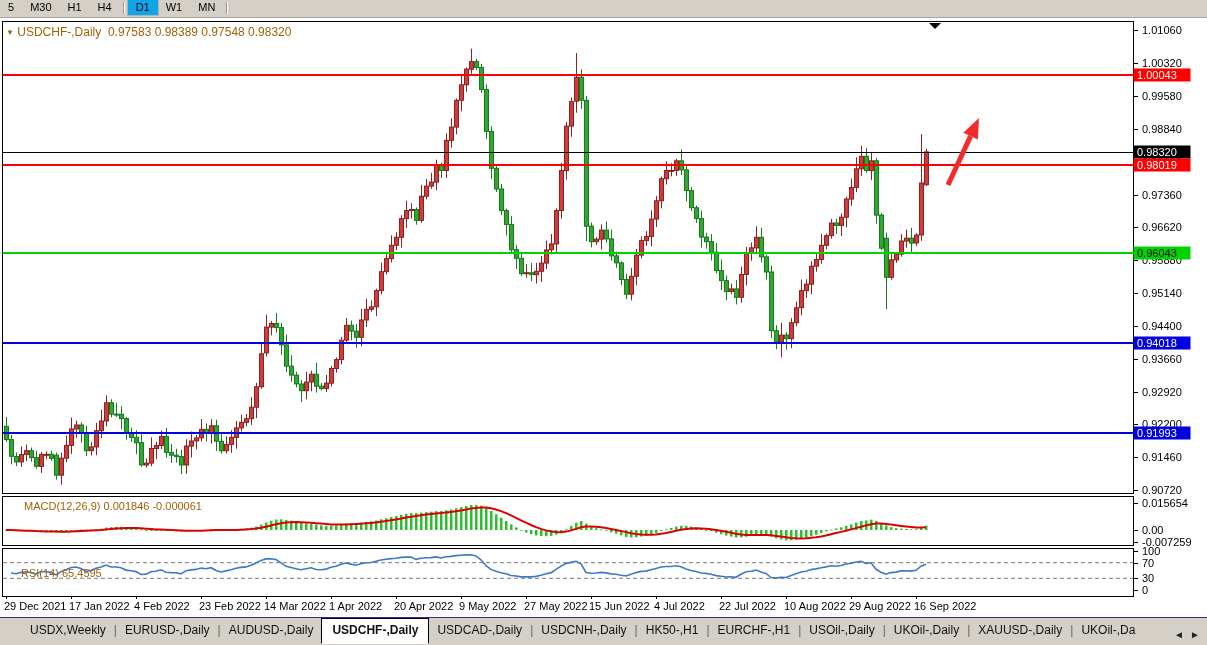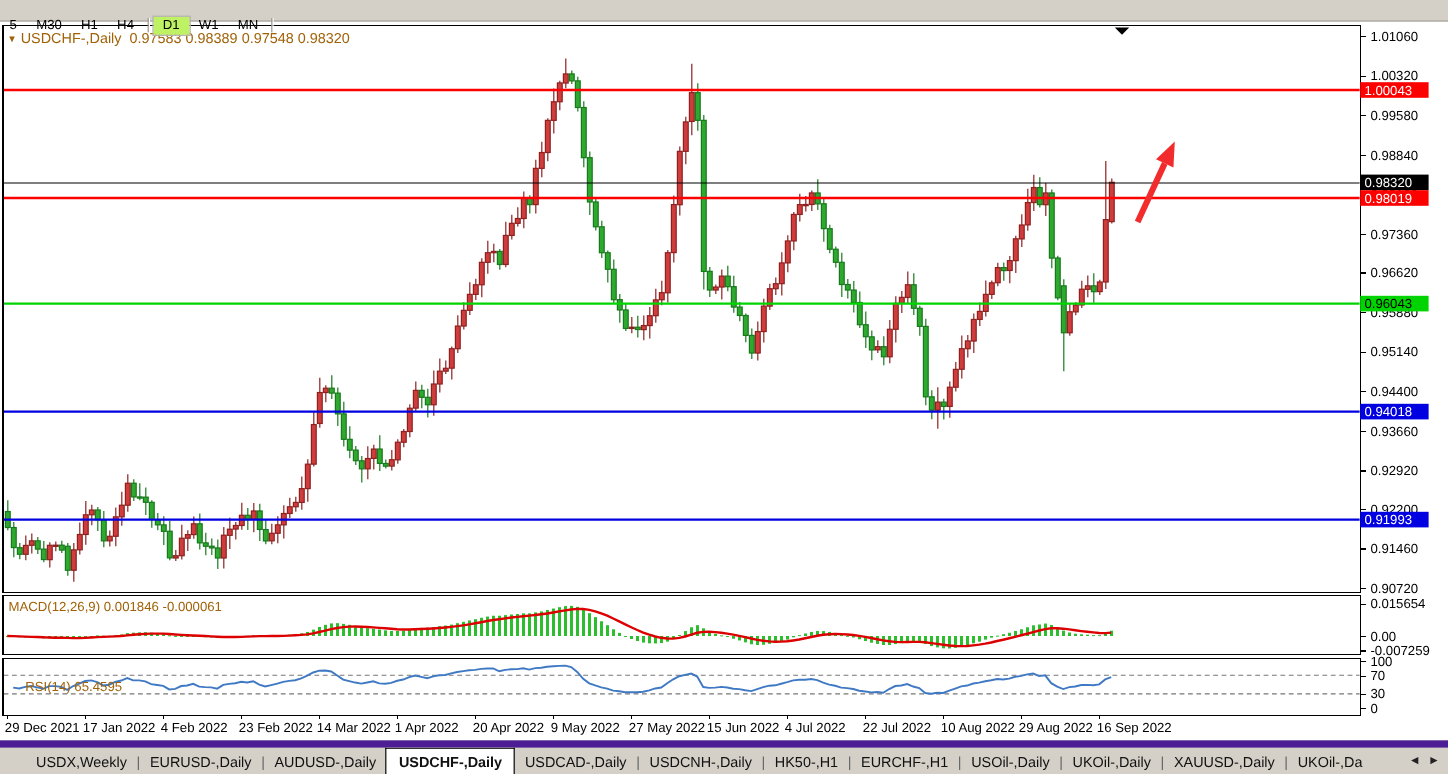--- a/index.html
+++ b/index.html
@@ -3,32 +3,32 @@
 <meta charset="utf-8">
 <style>
   html,body{margin:0;padding:0;width:1207px;height:645px;overflow:hidden;
     font-family:"Liberation Sans",sans-serif;background:#d4d0c8;position:relative;}
   #stage{position:absolute;left:0;top:17px;width:1207px;height:600px;background:#ffffff;}
   #chart-svg{position:absolute;left:0;top:0;}
   
   #toolbar{position:absolute;left:0;top:0;width:1207px;height:17px;background:#d4d0c8;
     border-bottom:1px solid #a9a59d;font-size:11px;white-space:nowrap;z-index:5;}
   .tf-btn{display:inline-block;padding:1px 8px 2px;color:#000;}
-  .tf-btn.active{background:#bef264;outline:1px solid #b5b2ac;margin-top:14px;}
+  .tf-btn.active{background:#0ea5e9;outline:1px solid #b5b2ac;}
   .tf-sep{display:inline-block;width:0;height:12px;border-left:1px solid #9a9792;
     border-right:1px solid #ffffff;margin:0 3px;vertical-align:middle;}
   
   .overlay{position:absolute;font-size:11px;color:#a16207;white-space:nowrap;z-index:3;}
   #chart-title{left:6px;top:8px;font-size:12px;}
   #chart-title .tri{font-size:8px;vertical-align:1px;}
-  #macd-label{left:7px;top:483px;text-align:center;}
+  #macd-label{left:24px;top:483px;text-align:center;}
   #rsi-label{left:7px;top:550px;margin-left:14px;}
   
   #tabbar{position:absolute;left:0;bottom:0;width:1207px;height:28px;background:#d4d0c8;
-    border-top:6px solid #4c1d95;white-space:nowrap;overflow:hidden;z-index:5;
+    border-top:1px solid #4c1d95;white-space:nowrap;overflow:hidden;z-index:5;
     padding-left:22px;box-sizing:border-box;}
   .tab{display:inline-block;font-size:12px;color:#111;padding:5px 8px 6px;}
   .tab.active{background:#ffffff;border:1px solid #000;border-bottom:1px solid #fff;
     font-weight:bold;padding:4px 10px 6px;}
   .tab-sep{color:#666;font-size:12px;}
   #tab-arrows{position:absolute;right:4px;bottom:5px;background:#d4d0c8;z-index:6;font-size:10px;color:#222;}
   #tab-arrows span{display:inline-block;width:16px;text-align:center;}
 </style>
 </head>
 <body>

